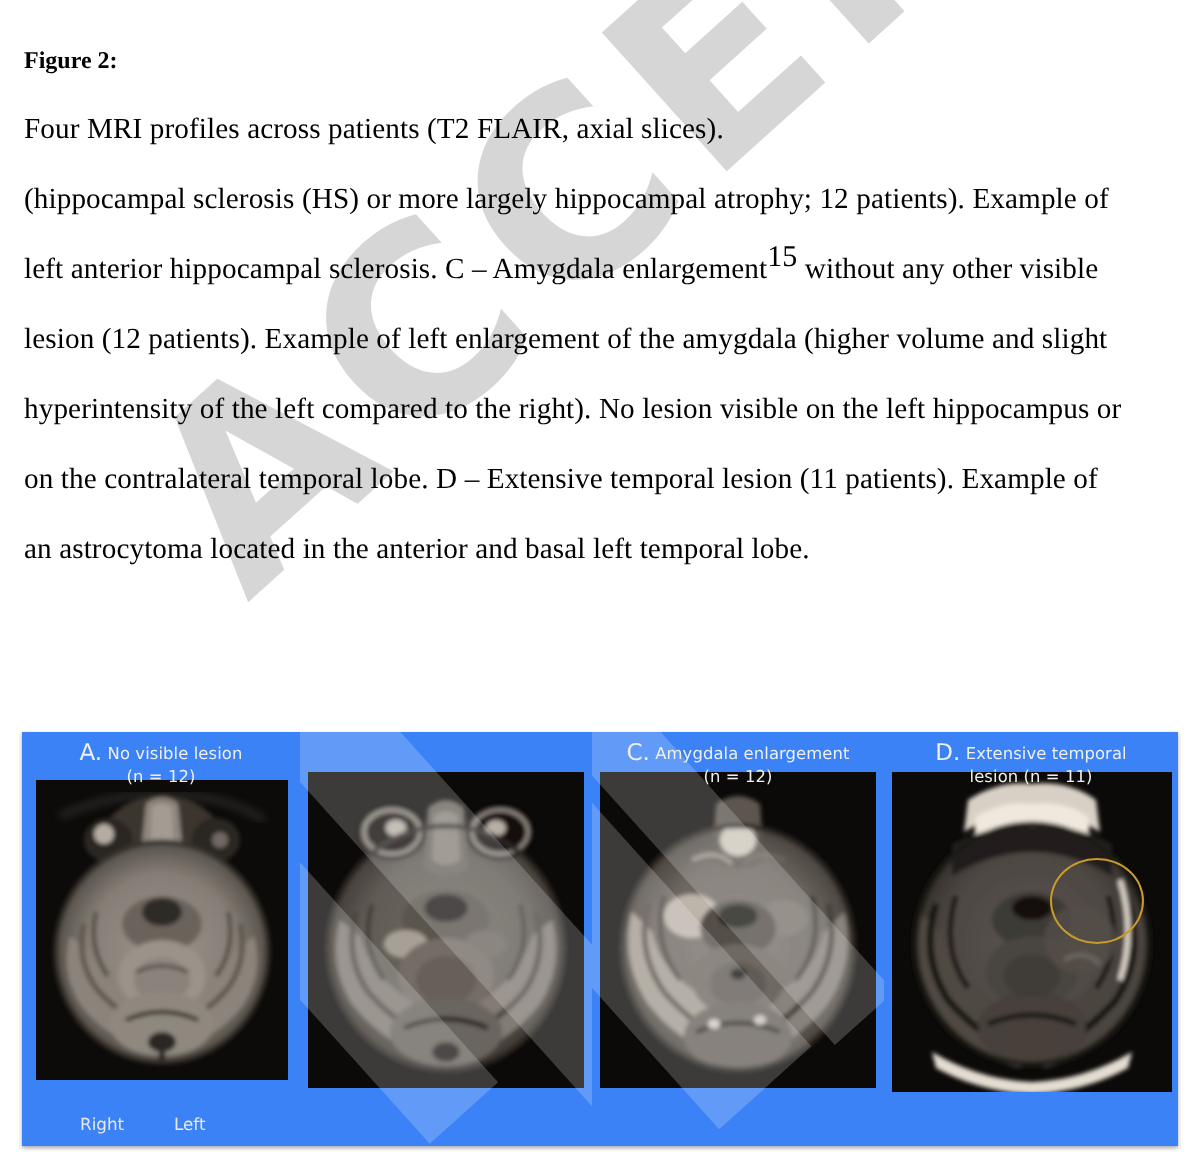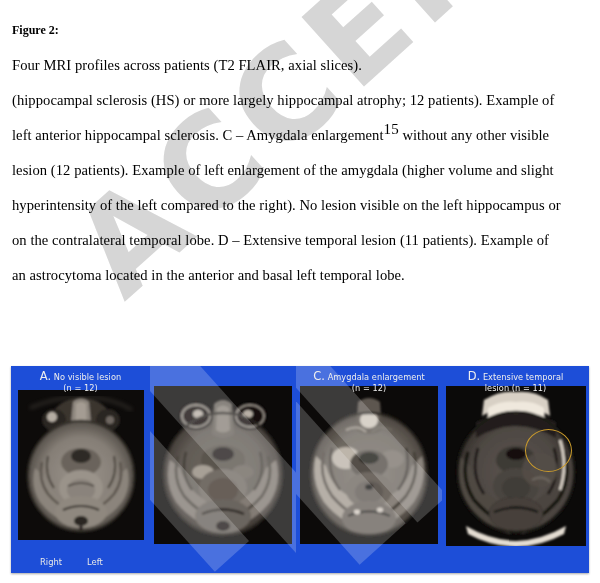--- a/index.html
+++ b/index.html
@@ -67,21 +67,21 @@
     line-height: 0;
   }
 
   
   #figure-image {
     position: absolute;
     left: 11px;
     top: 366px;
     width: 578px;
     height: 207px;
-    background: #1d4ed8;
+    background: #3b82f6;
     z-index: 3;
     overflow: hidden;
     box-shadow: 0 1px 2px rgba(0,0,0,0.35);
   }
   .panel {
     position: absolute;
     top: 0;
     height: 207px;
     overflow: hidden;
   }

